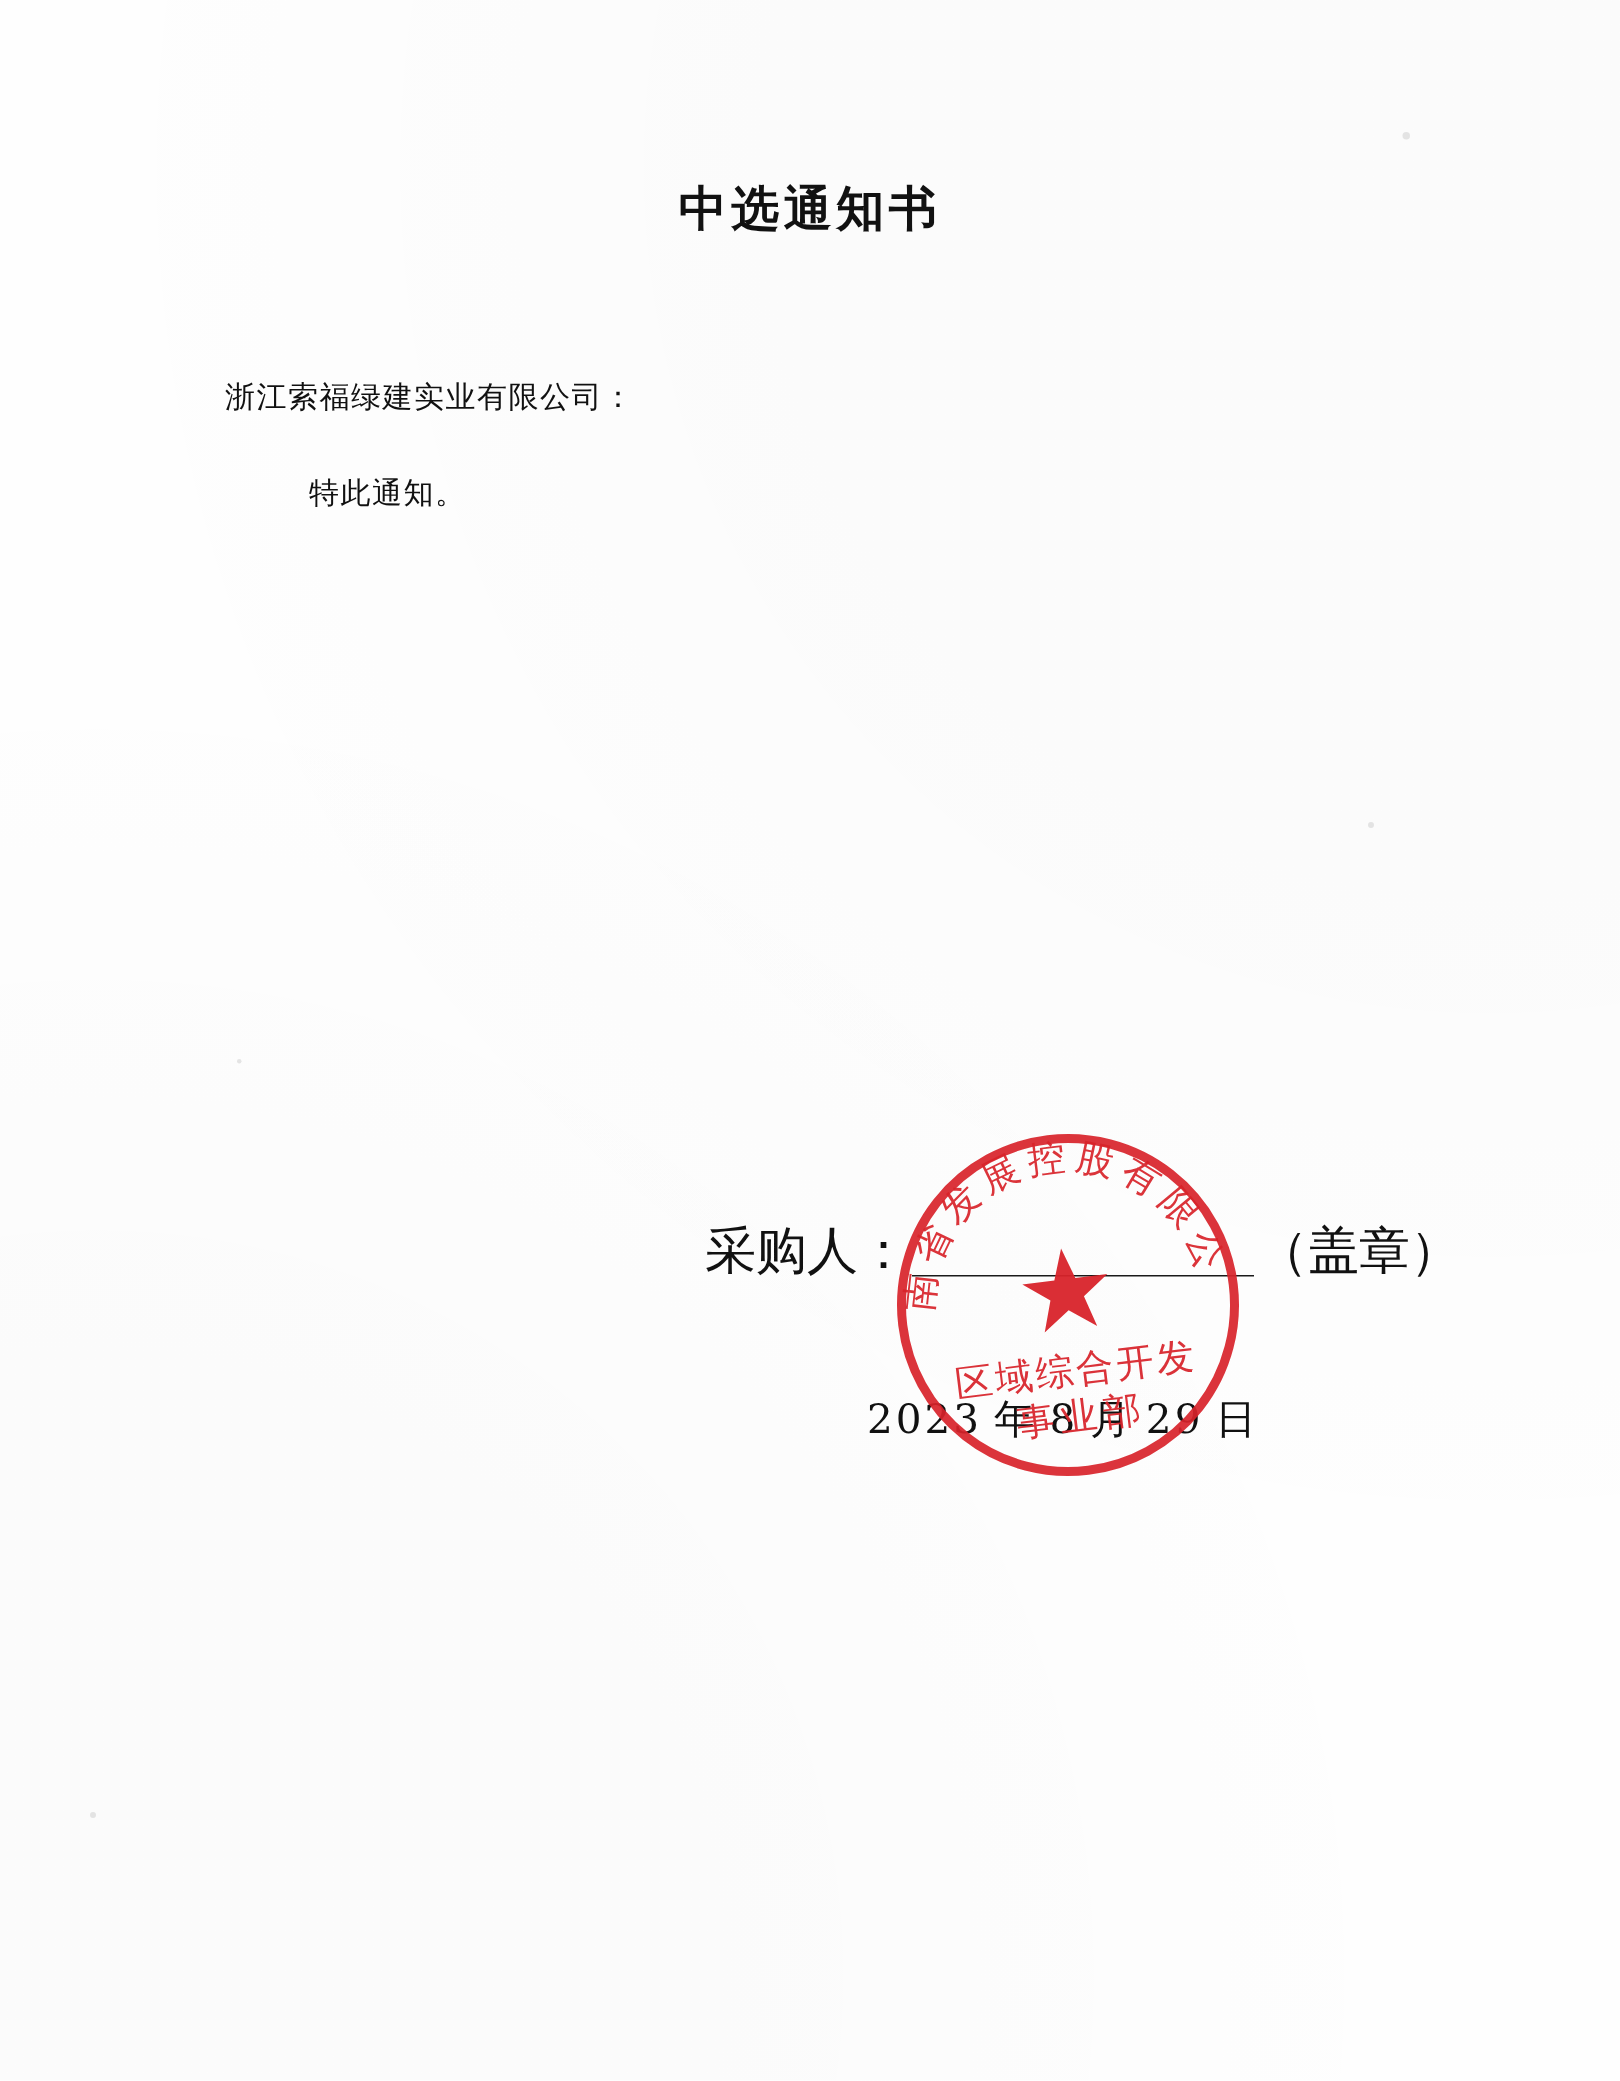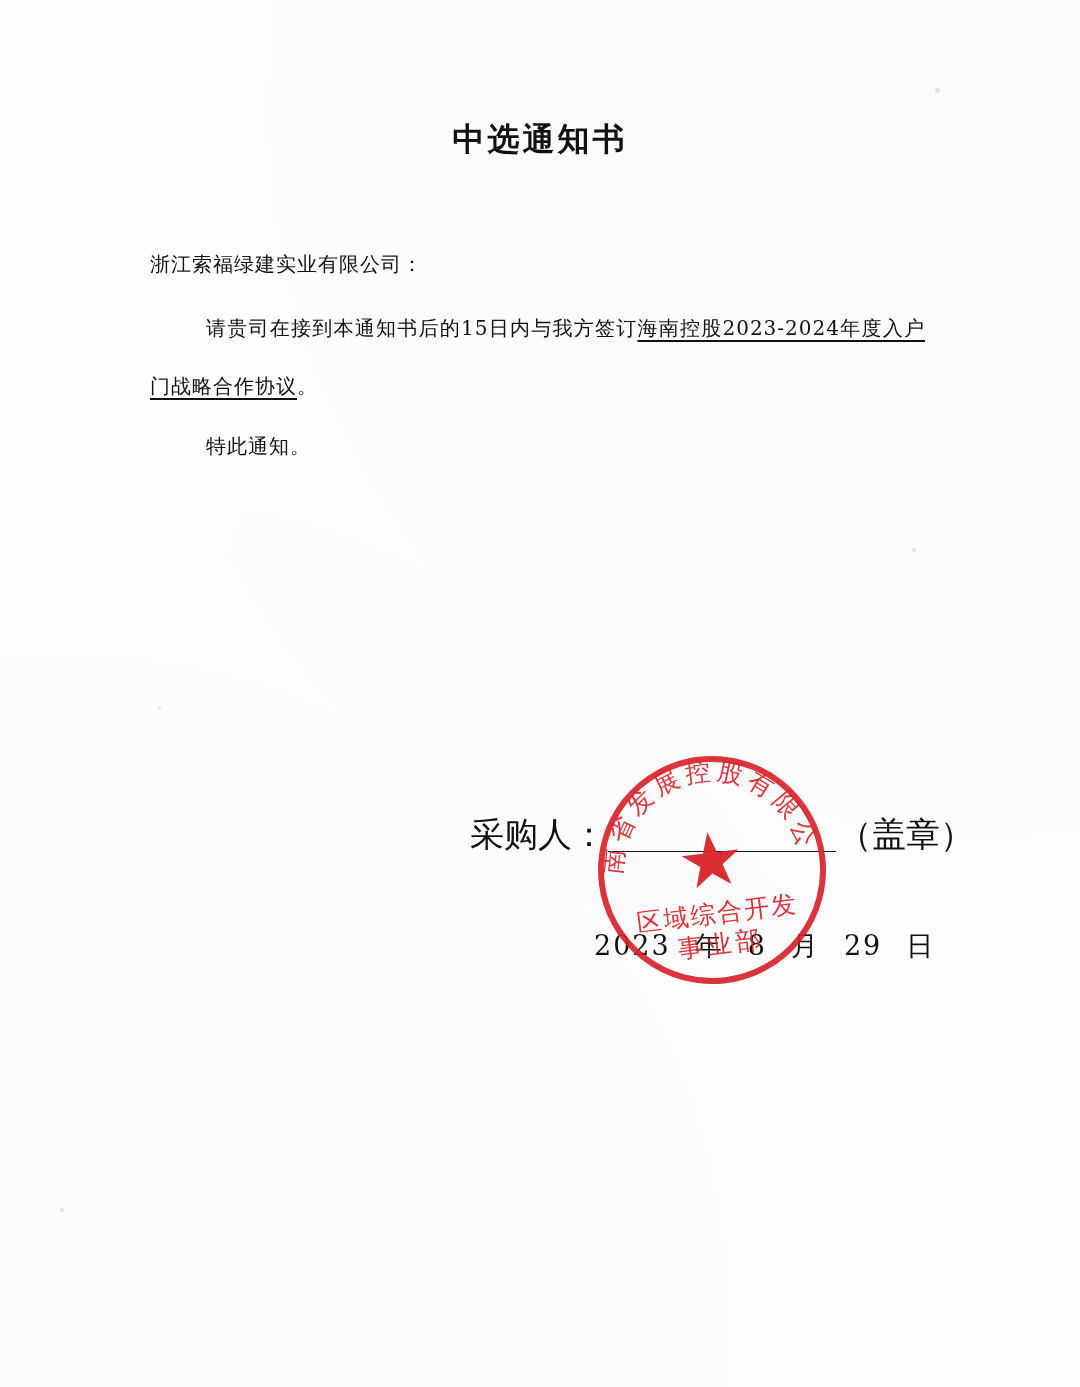--- a/index.html
+++ b/index.html
@@ -98,21 +98,21 @@
     vertical-align: -6px;
     margin: 0 2px;
   }
   .date-row {
     font-size: 27px;
     margin-top: 72px;
     margin-left: 100px;
     white-space: nowrap;
     letter-spacing: 2px;
   }
-  .date-row .num { margin: 0 24px; text-align: right; }
+  .date-row .num { margin: 0 8px; text-align: right; }
 
   
   .seal {
     position: absolute;
     top: 750px;
     left: 592px;
     width: 240px;
     height: 240px;
     transform: rotate(-7deg);
     pointer-events: none;
@@ -135,23 +135,20 @@
   <span class="speck" style="top:1208px;left:60px;width:4px;height:4px;"></span>
   <span class="speck" style="top:706px;left:158px;width:3px;height:3px;"></span>
 
   <div class="doc-title">中选通知书</div>
 
   <div class="body-block">
 
     <p class="para salutation">浙江索福绿建实业有限公司：</p>
 
 
-    <p class="para indent">
-      <span>请贵司在接到本通知书后的15日内与我方签订</span><span class="u">海南控股2023-2024年度入户门战略合作协议</span><span>。</span>
-    </p>
 
     <p class="para indent">特此通知。</p>
   </div>
 
   <div class="sign-block">
     <div class="sign-row">
       <span>采购人：</span><span class="sign-line"></span><span>（盖章）</span>
     </div>
     <div class="date-row">
       <span class="num">2023</span><span>年</span><span class="num">8</span><span>月</span><span class="num">29</span><span>日</span>

